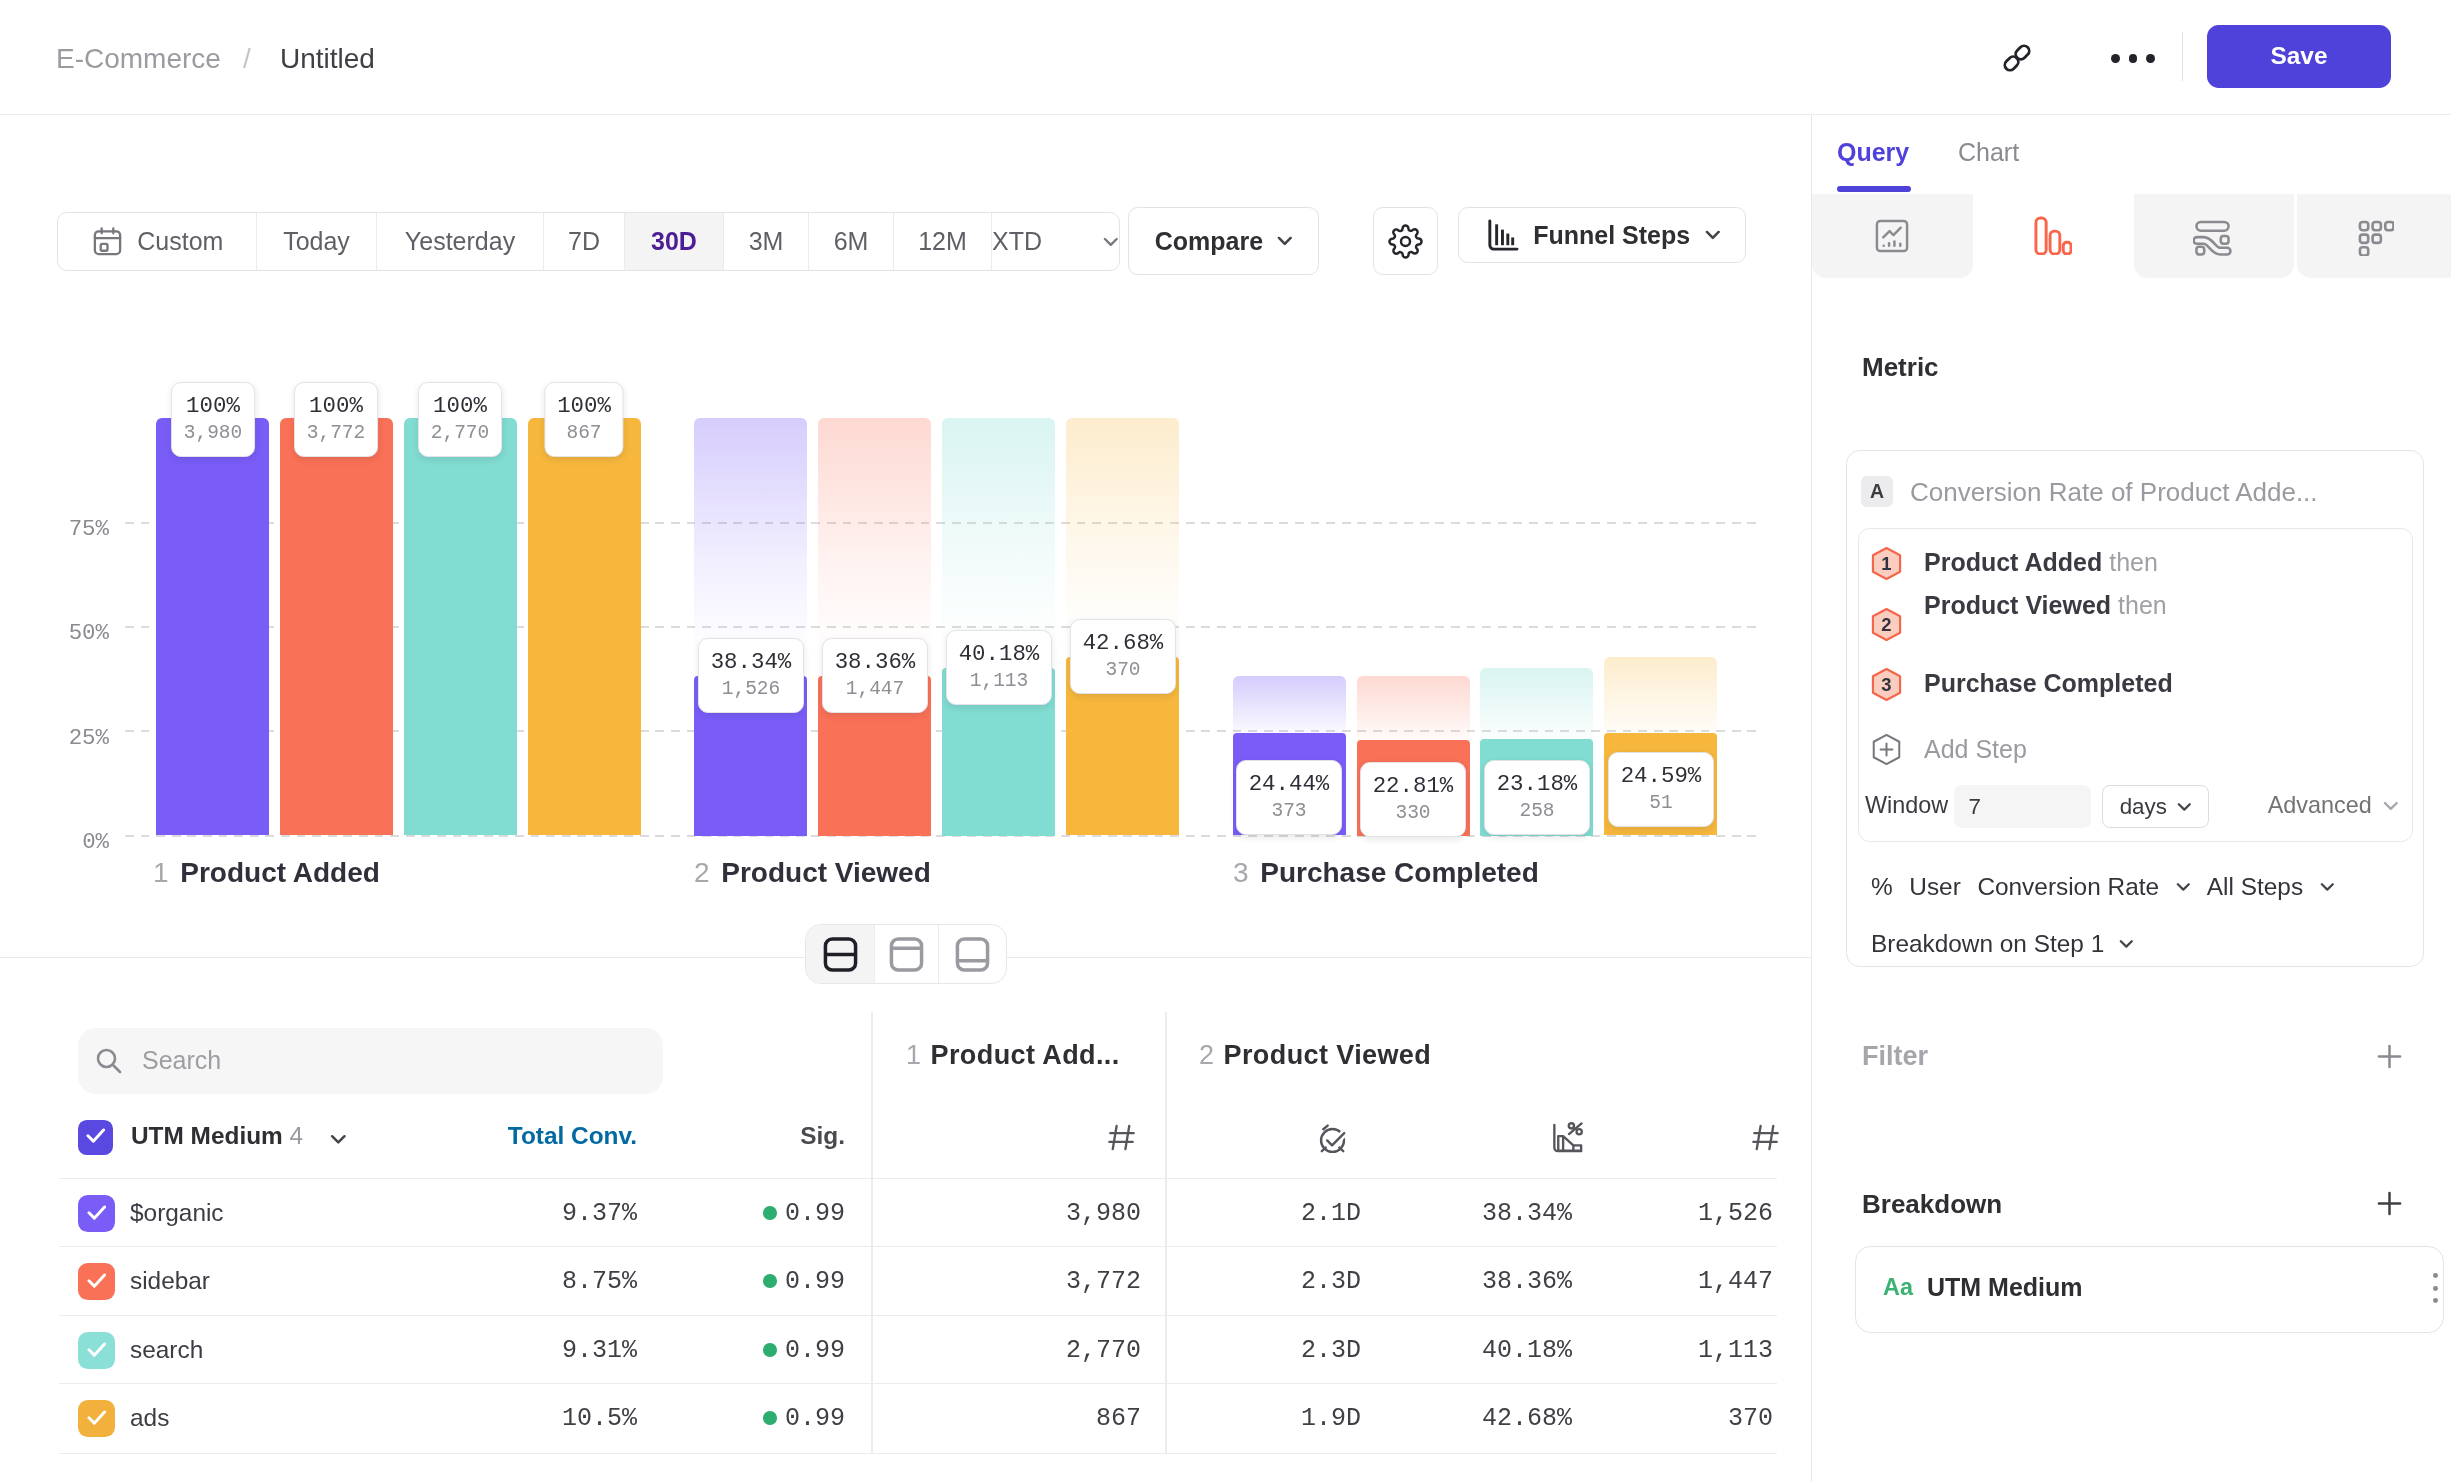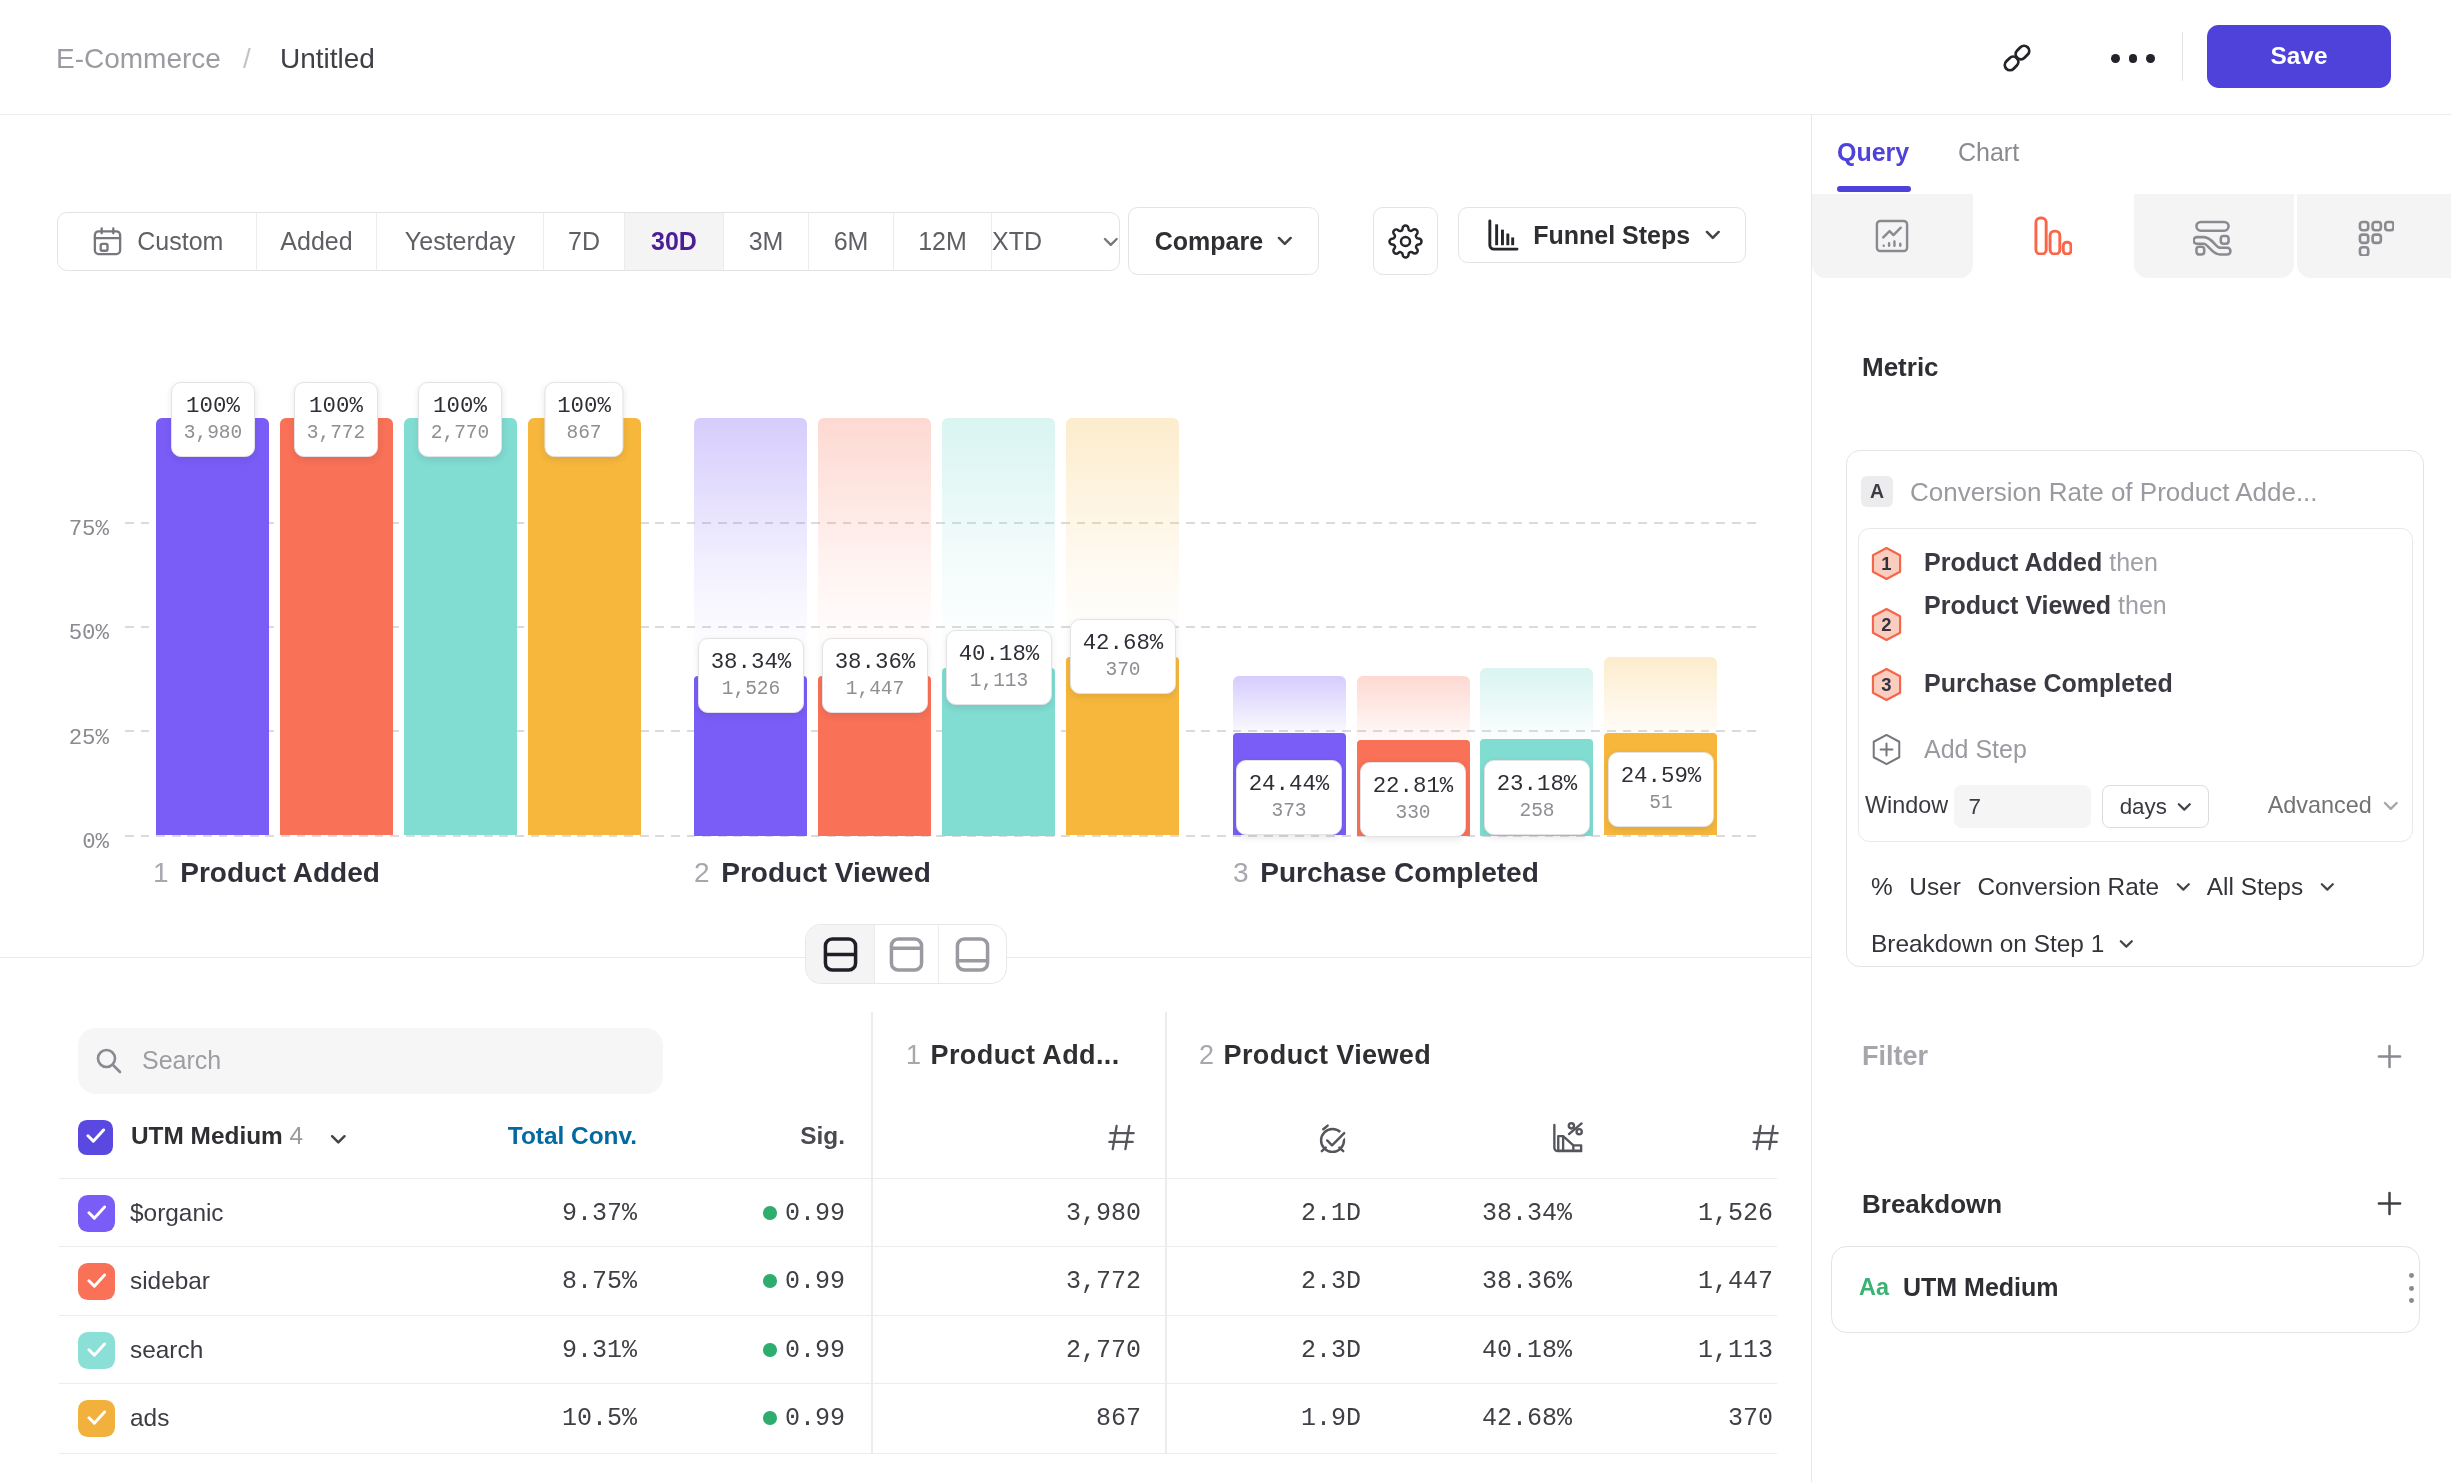--- a/index.html
+++ b/index.html
@@ -47,21 +47,21 @@
 
     <div class="abs" style="left:57px; top:97px; width:1063px; height:59px; border:1.5px solid #E3E3E6; border-radius:9.8px; display:flex; align-items:stretch; color:#5F5F66; font-size:25px;">
       <div style="width:199px; border-right:1px solid #ECECEE; display:flex; align-items:center; justify-content:center; gap:13.7px;">
         <svg width="33" height="33" viewBox="0 0 34 34" fill="none" stroke="#77777D" stroke-width="2.4" stroke-linecap="round" stroke-linejoin="round">
           <rect x="4" y="6.5" width="26" height="23.5" rx="4"></rect>
           <path d="M11 3.5 v5 M23 3.5 v5 M4 13.5 h26"></path>
           <rect x="10" y="19.5" width="7" height="7" rx="1.5"></rect>
         </svg>
         <span>Custom</span>
       </div>
-      <div style="width:120px; border-right:1px solid #ECECEE; display:flex; align-items:center; justify-content:center;">Added</div>
+      <div style="width:120px; border-right:1px solid #ECECEE; display:flex; align-items:center; justify-content:center;">Today</div>
       <div style="width:167px; border-right:1px solid #ECECEE; display:flex; align-items:center; justify-content:center;">Yesterday</div>
       <div style="width:81px; border-right:1px solid #ECECEE; display:flex; align-items:center; justify-content:center;">7D</div>
       <div style="width:99px; border-right:1px solid #ECECEE; display:flex; align-items:center; justify-content:center; background:#F4F4F5; font-weight:bold; color:#4c1d95;">30D</div>
       <div style="width:85px; border-right:1px solid #ECECEE; display:flex; align-items:center; justify-content:center;">3M</div>
       <div style="width:85px; border-right:1px solid #ECECEE; display:flex; align-items:center; justify-content:center;">6M</div>
       <div style="width:98px; border-right:1px solid #ECECEE; display:flex; align-items:center; justify-content:center;">12M</div>
       <div style="flex:1; display:flex; align-items:center; justify-content:space-between; gap:27px;">
           <span>XTD</span>
         <svg width="15.6" height="9.8" viewBox="0 0 16 10" fill="none" stroke="#77777D" stroke-width="2.4" stroke-linecap="round" stroke-linejoin="round">
             <path d="M2 2 l6 6 6-6"></path>
@@ -446,21 +446,21 @@
     <div class="abs" style="left:50px; top:926px; font-size:27px; font-weight:bold; color:#A5A5AB;">Filter</div>
     <svg class="abs" style="left:564px; top:928px;" width="27" height="27" viewBox="0 0 28 28" fill="none" stroke="#8A8A90" stroke-width="2.6" stroke-linecap="round">
         <path d="M14 3 v22 M3 14 h22"></path>
       </svg>
 
     <div class="abs" style="left:50px; top:1074px; font-size:26px; font-weight:bold; color:#2F2F33;">Breakdown</div>
     <svg class="abs" style="left:564px; top:1075px;" width="27" height="27" viewBox="0 0 28 28" fill="none" stroke="#3F3F46" stroke-width="2.6" stroke-linecap="round">
         <path d="M14 3 v22 M3 14 h22"></path>
       </svg>
 
-    <div class="abs" style="left:19px; top:1131px; width:589px; height:87px; border:1.5px solid #E4E4E6; border-radius:15.6px;text-align:center;">
+    <div class="abs" style="left:43px; top:1131px; width:589px; height:87px; border:1.5px solid #E4E4E6; border-radius:15.6px;text-align:center;">
       <div class="abs" style="left:27px; top:27px; font-size:23.4px; font-weight:bold; color:#3BB273;">Aa</div>
       <div class="abs" style="left:71px; top:26px; font-size:25px; font-weight:bold; color:#2F2F33;">UTM Medium</div>
       <div class="abs" style="left:577px; top:26px; display:flex; flex-direction:column; gap:7.8px;">
         <div style="width:4.9px;height:4.9px;border-radius:50%;background:#8A8A90;"></div>
         <div style="width:4.9px;height:4.9px;border-radius:50%;background:#8A8A90;"></div>
         <div style="width:4.9px;height:4.9px;border-radius:50%;background:#8A8A90;"></div>
       </div>
     </div>
   </div>
 

